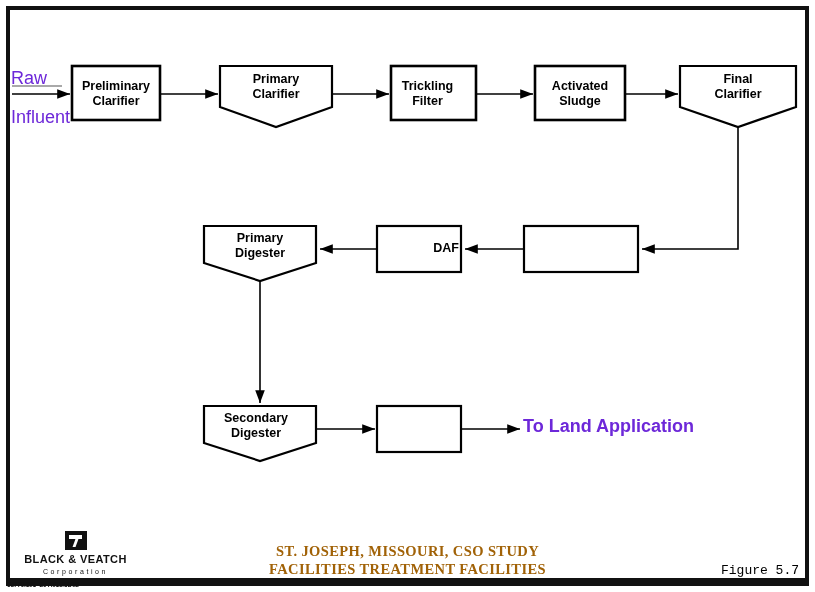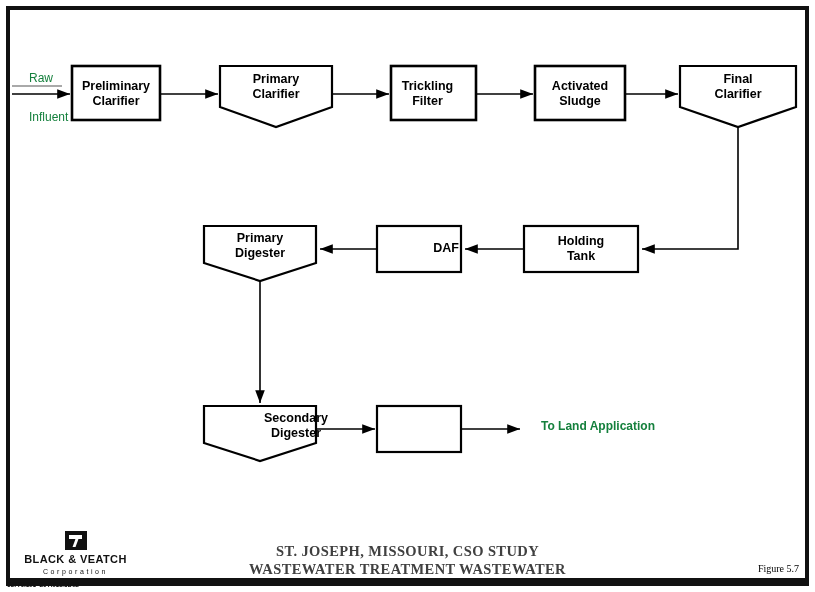--- a/index.html
+++ b/index.html
@@ -38,24 +38,23 @@
     text-align: center;
     font-weight: bold;
     font-size: 12.5px;
     line-height: 15px;
     color: #000000;
     pointer-events: none;
     white-space: pre-line;
   }
   .edge-label {
     position: absolute;
-    font-size: 12px;
+    font-size: 18px;
     line-height: 15px;
-    color: #15803d;
-    padding-left: 18px;
+    color: #6d28d9;
   }
   .edge-label.bold { font-weight: bold; }
 
   
   #title-block {
     position: absolute;
     left: 10px;
     top: 528px;
     width: 795px;
     height: 56px;
@@ -63,29 +62,29 @@
   #title-center {
     position: absolute;
     left: 0;
     top: 14px;
     width: 795px;
     text-align: center;
     font-family: "Liberation Serif", serif;
     font-weight: bold;
     font-size: 14.5px;
     line-height: 18px;
-    color: #404040;
+    color: #a16207;
     letter-spacing: 0.4px;
   }
   #figure-number {
     position: absolute;
     right: 6px;
     top: 35px;
-    font-family: Liberation Serif, serif;
-    font-size: 10px;
+    font-family: Liberation Mono, monospace;
+    font-size: 13px;
     color: #000000;
     text-align: right;
   }
   #bottom-rule {
     position: absolute;
     left: 6px;
     top: 578px;
     width: 803px;
     height: 5px;
     background: #111111;
@@ -213,41 +212,39 @@
 
   <div class="node-label" style="left:391px; top:79px; width:73px;">Trickling
 Filter</div>
 
   <div class="node-label" style="left:535px; top:79px; width:90px;">Activated
 Sludge</div>
 
   <div class="node-label" style="left:680px; top:72px; width:116px;">Final
 Clarifier</div>
 
-  <div class="node-label" style="left:524px; top:234px; width:114px;">Holding
-Tank</div>
 
   <div class="node-label" style="left:377px; top:241px; width:84px;padding-left:27px;">DAF</div>
 
   <div class="node-label" style="left:204px; top:231px; width:112px;">Primary
 Digester</div>
 
-  <div class="node-label" style="left:204px; top:411px; width:104px;padding-left:40px;">Secondary
+  <div class="node-label" style="left:204px; top:411px; width:104px;">Secondary
 Digester</div>
 
 
   <div class="edge-label" style="left:11px; top:71px;">Raw</div>
   <div class="edge-label" style="left:11px; top:82px;margin-top:28px;">Influent</div>
 
   <div class="edge-label bold" style="left:523px; top:419px;">To Land Application</div>
 
   <div id="title-block">
     <div id="title-center">
       <div>ST. JOSEPH, MISSOURI, CSO STUDY</div>
-      <div>WASTEWATER TREATMENT WASTEWATER</div>
+      <div>FACILITIES TREATMENT FACILITIES</div>
     </div>
     <div id="figure-number">Figure 5.7</div>
   </div>
 
   <div id="logo-block">
     <div id="logo-mark"></div>
     <div id="logo-wordmark">BLACK &amp; VEATCH</div>
     <div id="logo-sub">Corporation</div>
   </div>
 

